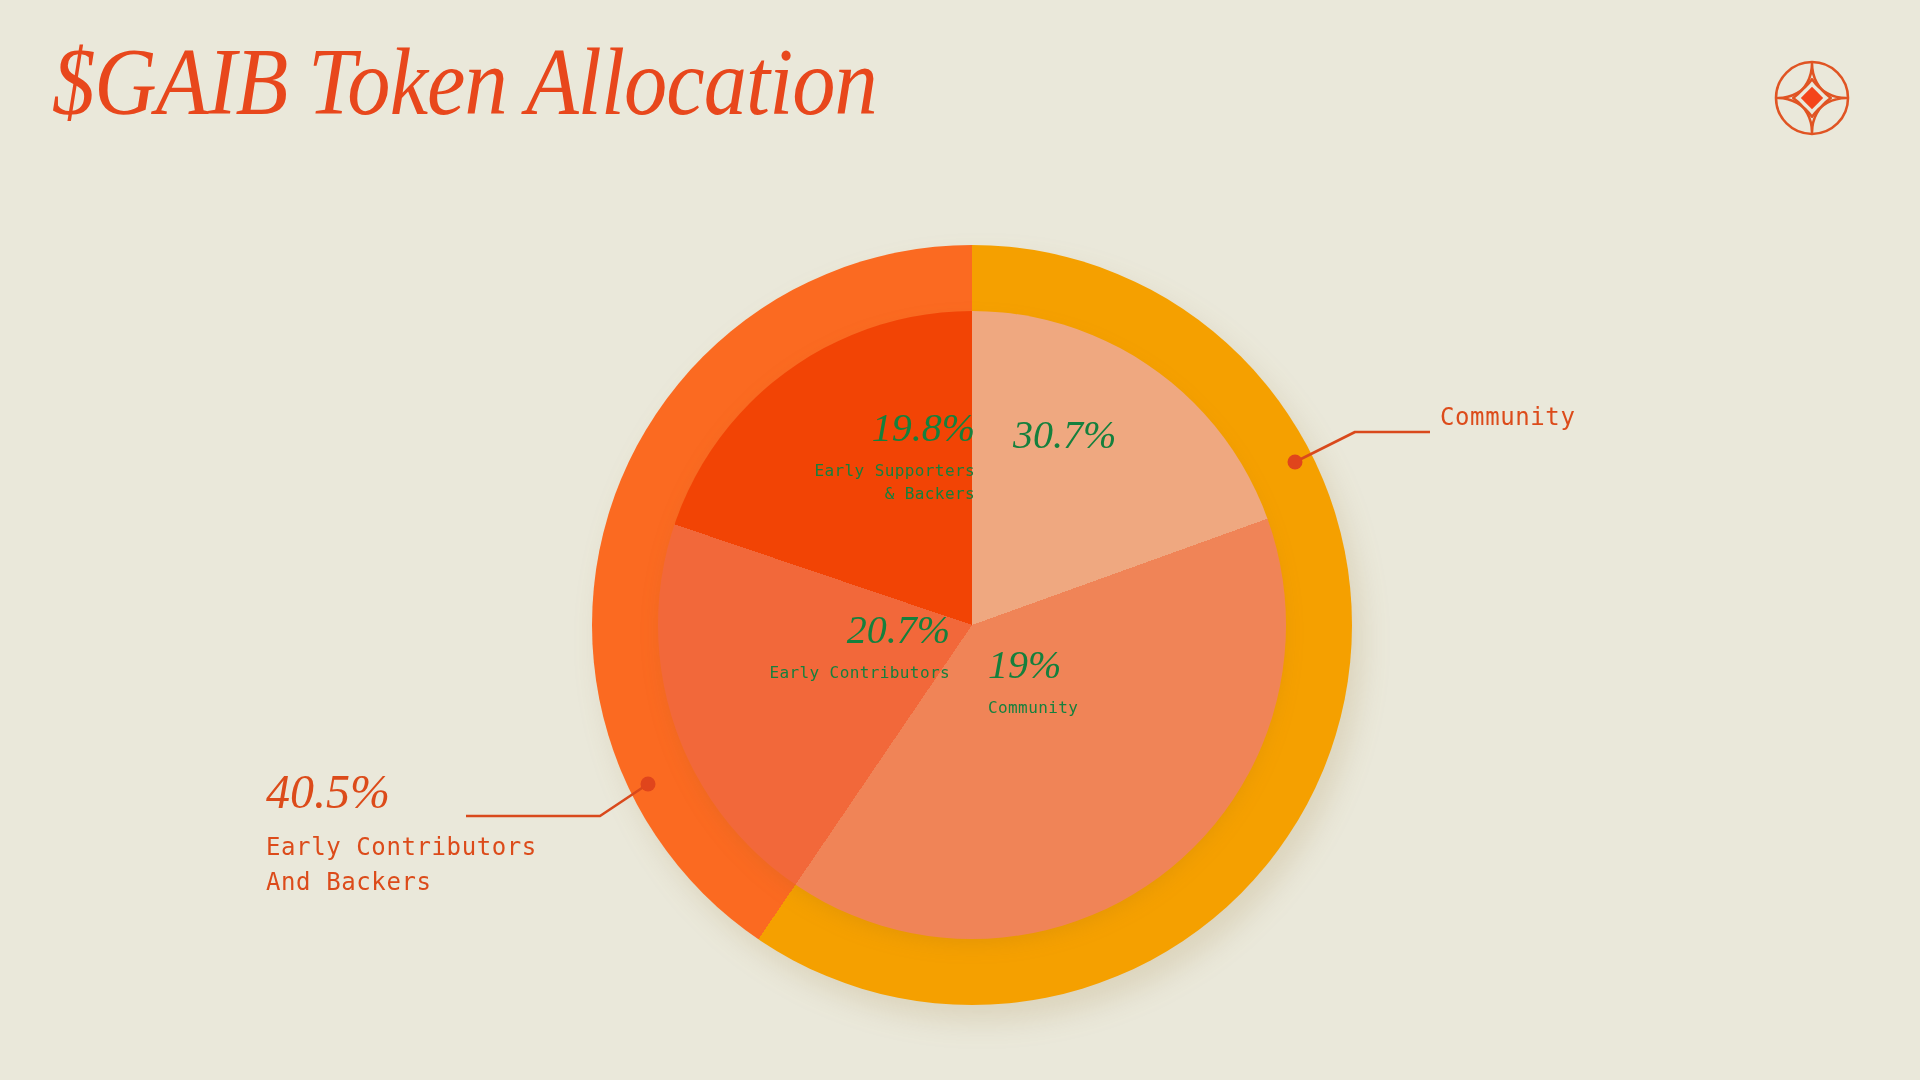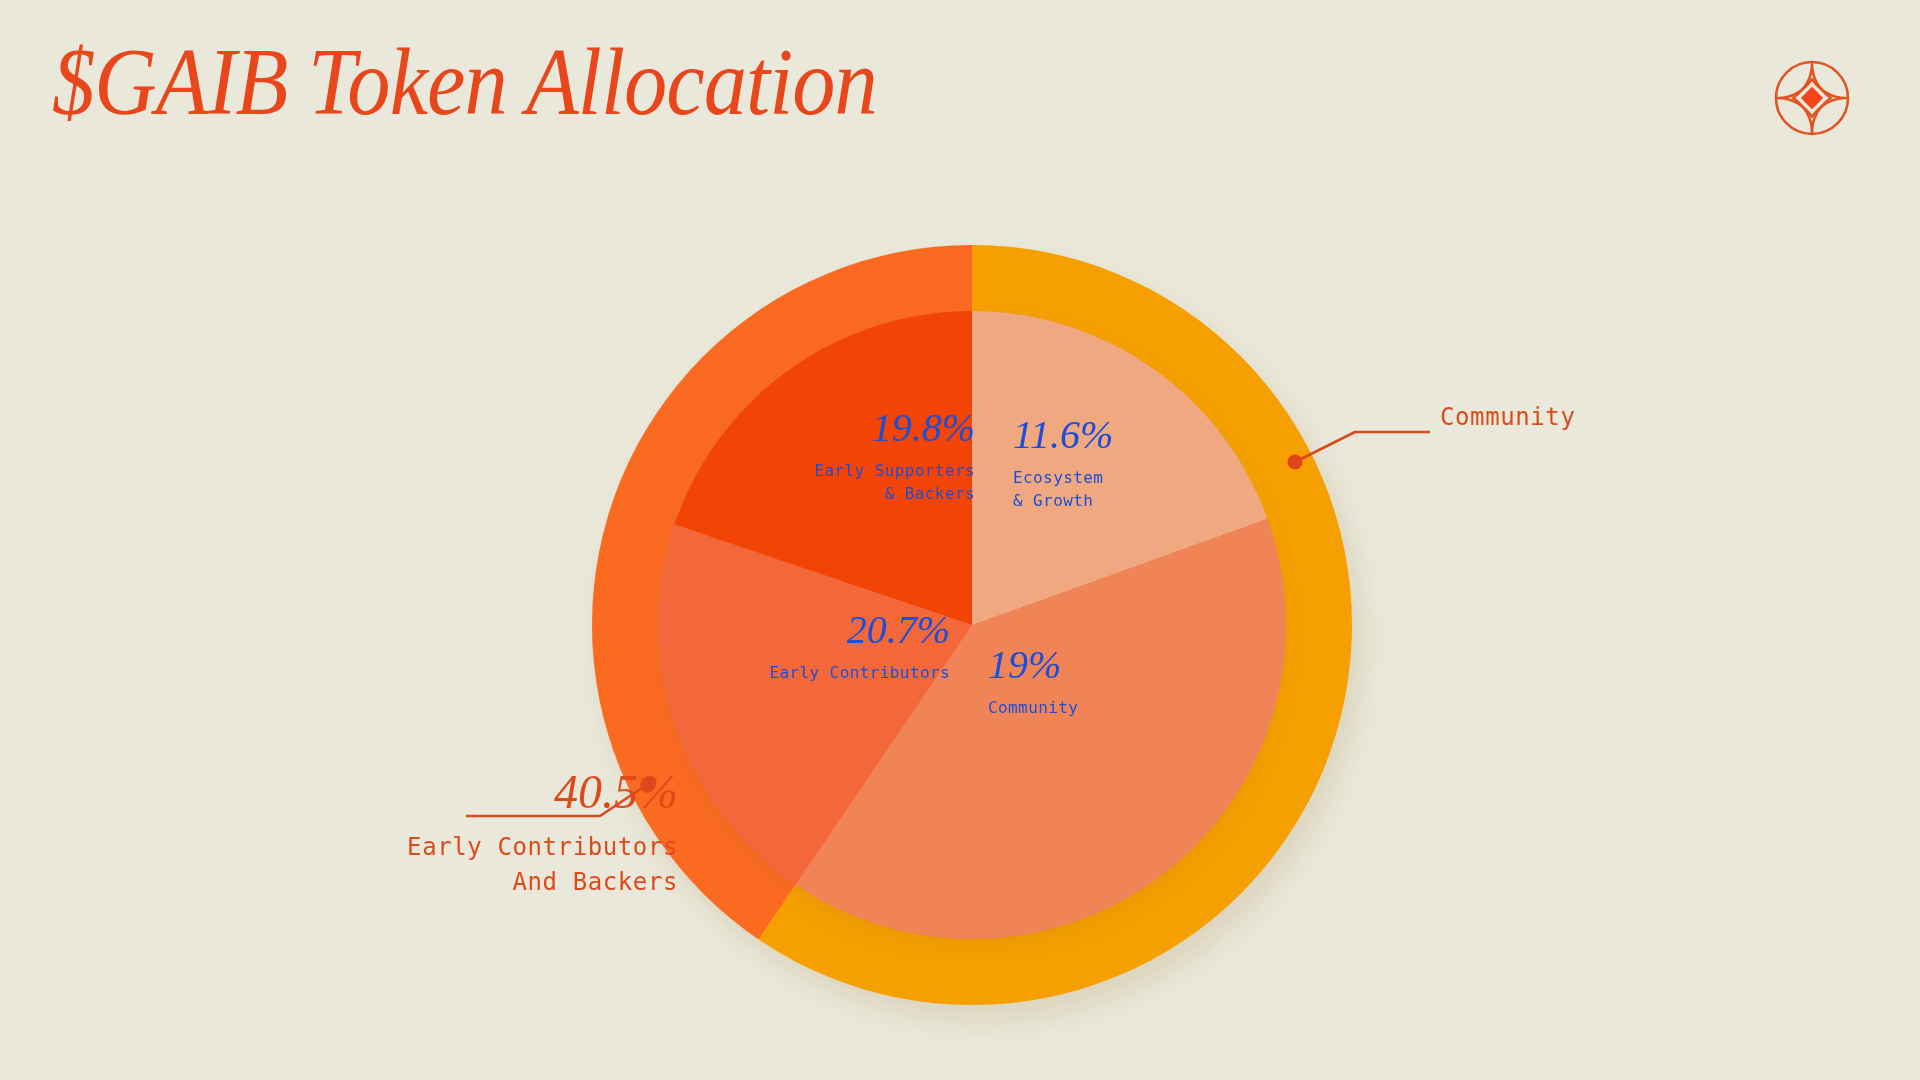--- a/index.html
+++ b/index.html
@@ -94,21 +94,21 @@
     left: 66px;
     top: 66px;
     width: 628px;
     height: 628px;
     border-radius: 50%;
   }
 
   
   .slice-label {
     position: absolute;
-    color: #1d4ed8;
+    color: #15803d;
     line-height: 1.0;
   }
   .slice-label .pct {
     display: block;
     font-family: "Liberation Serif", "DejaVu Serif", serif;
     font-style: italic;
     font-size: 40px;
     letter-spacing: 0px;
     margin-bottom: 12px;
     white-space: nowrap;
@@ -146,21 +146,21 @@
   .callout .name {
     display: block;
     font-family: "DejaVu Sans Mono", "Liberation Mono", monospace;
     font-size: 24px;
     letter-spacing: 0.6px;
     line-height: 1.45;
     white-space: pre-line;
   }
 
   #callout-community  { left: 1440px; top: 400px; width: 380px; text-align: left; }
-  #callout-early      { left: 278px;  top: 768px; width: 400px; text-align: right; }
+  #callout-early      { left: 266px;  top: 768px; width: 400px; text-align: left; }
 
   #leader-lines {
     position: absolute;
     left: 0; top: 0;
     width: 1920px;
     height: 1080px;
     pointer-events: none;
   }
 </style>
 </head>
@@ -196,23 +196,21 @@
     <circle cx="648" cy="784" r="7.5" fill="#E0451C"></circle>
   </svg>
 
   <div class="slice-label align-right" id="slice-label-early-supporters">
     <span class="pct">19.8%</span>
     <span class="name">Early Supporters
 &amp; Backers</span>
   </div>
 
   <div class="slice-label align-left" id="slice-label-ecosystem">
-    <span class="pct">11.6%</span>
-    <span class="name">Ecosystem
-&amp; Growth</span>
+    <span class="pct">30.7%</span>
   </div>
 
   <div class="slice-label align-right" id="slice-label-core">
     <span class="pct">20.7%</span>
     <span class="name">Early Contributors</span>
   </div>
 
   <div class="slice-label align-left" id="slice-label-community-inner">
     <span class="pct">19%</span>
     <span class="name">Community</span>

